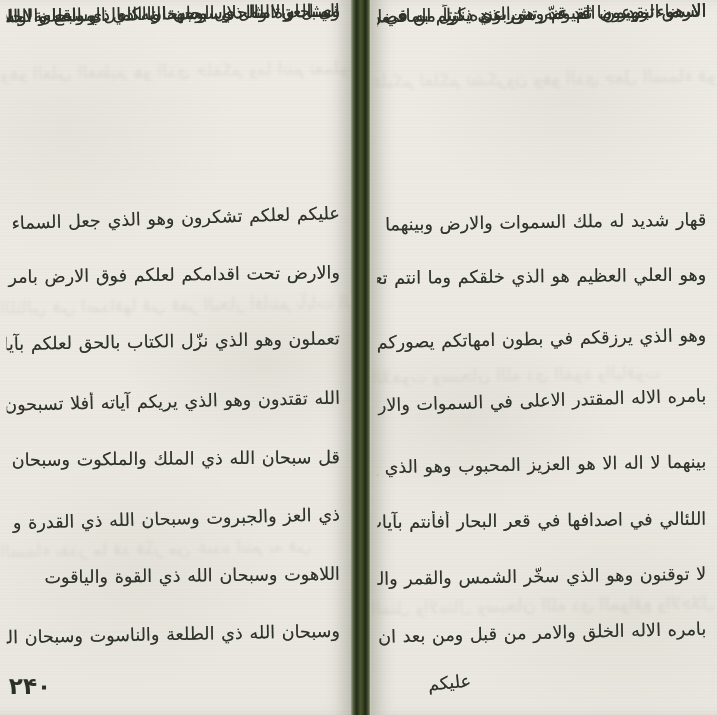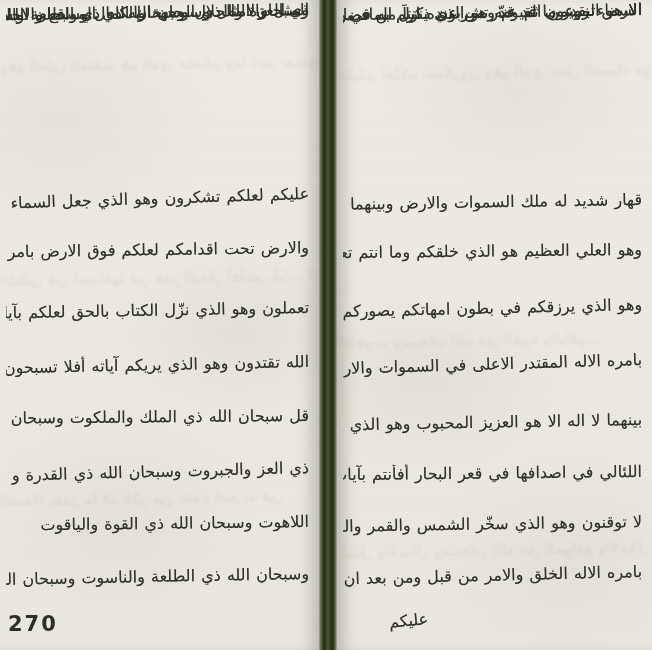--- a/index.html
+++ b/index.html
@@ -117,21 +117,21 @@
     <div class="ms-line">تعملون  وهو الذي نزّل الكتاب بالحق لعلكم بآيات</div>
     <div class="ms-line">الله تقتدون  وهو الذي يريكم آياته أفلا تسبحون</div>
     <div class="ms-line">قل سبحان الله ذي الملك والملكوت وسبحان الله</div>
     <div class="ms-line">ذي العز والجبروت  وسبحان الله ذي القدرة و</div>
     <div class="ms-line">اللاهوت  وسبحان الله ذي القوة والياقوت</div>
     <div class="ms-line">وسبحان الله ذي الطلعة والناسوت وسبحان الله</div>
     <div class="ms-line">ذي العزة والجلال  وسبحان الله ذي الطلعة والجمال</div>
     <div class="ms-line">وسبحان الله ذي الوجهة والكمال وسبحان الله ذي</div>
     <div class="ms-line">المثل والامثال  وسبحان الله ذي المواقع والاجلال</div>
 
-    <div class="folio-number">270</div>
+    <div class="folio-number">۲۴۰</div>
   </div>
 
   <div class="gutter"></div>
 
   <div class="page page-right">
     <div class="ghost g1">عليكم لعلكم تشكرون  وهو الذي جعل السماء فوقكم</div>
     <div class="ghost g2">اللاهوت  وسبحان الله ذي القوة والياقوت</div>
     <div class="ghost g3">المثل والامثال  وسبحان الله ذي المواقع والاجلال</div>
 
     <div class="ms-line">قهار شديد  له ملك السموات والارض وبينهما</div>

